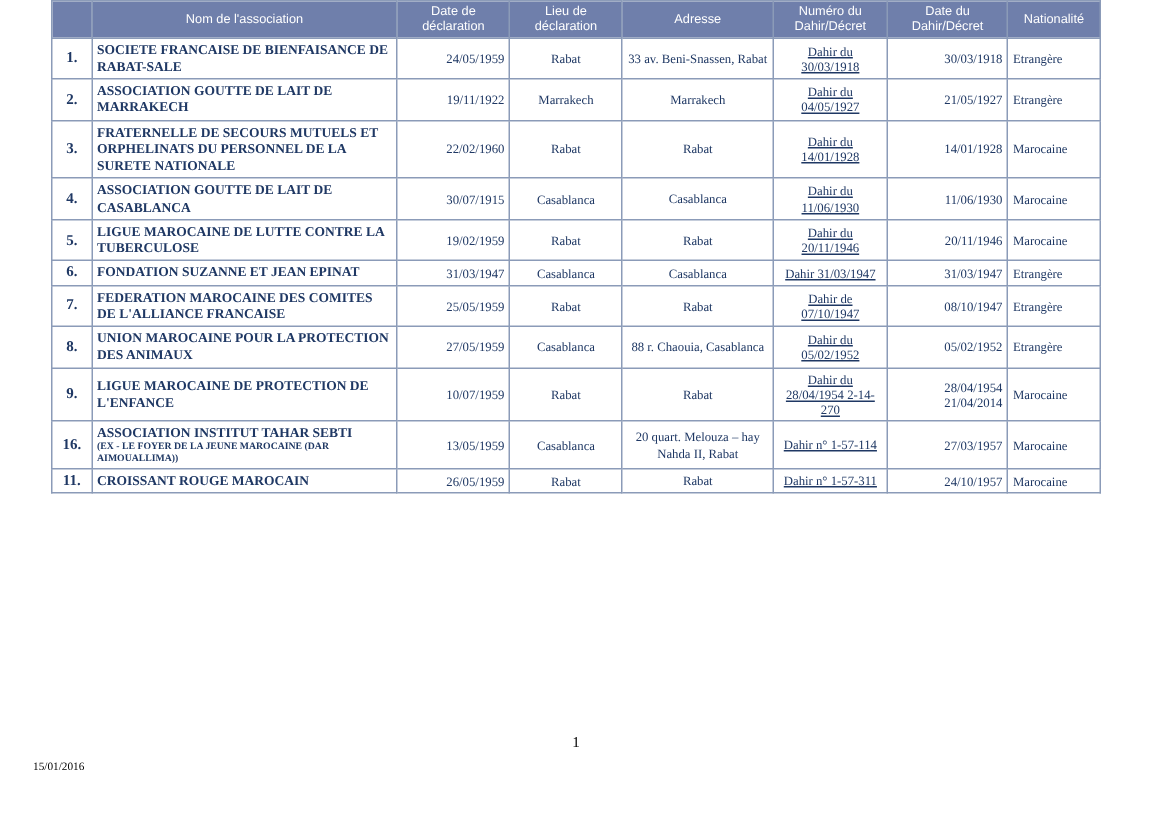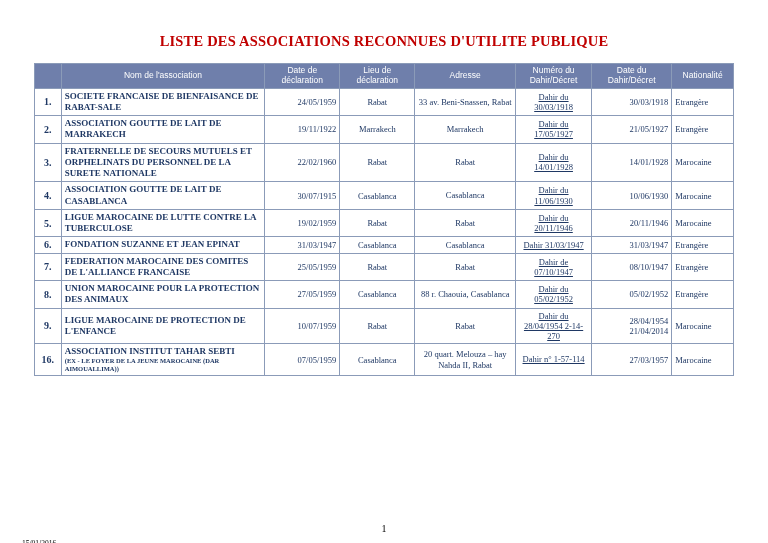--- a/index.html
+++ b/index.html
@@ -136,21 +136,20 @@
     font-family: "Liberation Serif", serif;
     font-size: 10px;
     color: #000;
   }
 </style>
 </head>
 <body>
 
 <div class="page">
 
-  <div class="doc-title">LISTE DES ASSOCIATIONS RECONNUES D'UTILITE PUBLIQUE</div>
 
   <table class="assoc">
     <colgroup>
       <col class="c-num">
         <col class="c-name">
         <col class="c-date1">
         <col class="c-lieu">
       <col class="c-addr">
         <col class="c-numd">
         <col class="c-dated">
@@ -178,42 +177,42 @@
           <td class="numd">Dahir du 30/03/1918</td>
           <td class="dated">30/03/1918</td>
           <td class="nat">Etrangère</td>
         </tr>
         <tr>
           <td class="num">2.</td>
           <td class="name"><span>ASSOCIATION GOUTTE DE LAIT DE MARRAKECH</span></td>
           <td class="date1">19/11/1922</td>
           <td class="lieu">Marrakech</td>
           <td class="addr">Marrakech</td>
-          <td class="numd">Dahir du 17/05/1927</td>
+          <td class="numd">Dahir du 04/05/1927</td>
           <td class="dated">21/05/1927</td>
           <td class="nat">Etrangère</td>
         </tr>
         <tr>
           <td class="num">3.</td>
           <td class="name"><span>FRATERNELLE DE SECOURS MUTUELS ET ORPHELINATS DU PERSONNEL DE LA SURETE NATIONALE</span></td>
           <td class="date1">22/02/1960</td>
           <td class="lieu">Rabat</td>
           <td class="addr">Rabat</td>
           <td class="numd">Dahir du 14/01/1928</td>
           <td class="dated">14/01/1928</td>
           <td class="nat">Marocaine</td>
         </tr>
         <tr>
           <td class="num">4.</td>
           <td class="name"><span>ASSOCIATION GOUTTE DE LAIT DE CASABLANCA</span></td>
           <td class="date1">30/07/1915</td>
           <td class="lieu">Casablanca</td>
           <td class="addr">Casablanca</td>
           <td class="numd">Dahir du 11/06/1930</td>
-          <td class="dated">10/06/1930</td>
+          <td class="dated">11/06/1930</td>
           <td class="nat">Marocaine</td>
         </tr>
         <tr>
           <td class="num">5.</td>
           <td class="name"><span>LIGUE MAROCAINE DE LUTTE CONTRE LA TUBERCULOSE</span></td>
           <td class="date1">19/02/1959</td>
           <td class="lieu">Rabat</td>
           <td class="addr">Rabat</td>
           <td class="numd">Dahir du 20/11/1946</td>
           <td class="dated">20/11/1946</td>
@@ -255,26 +254,36 @@
           <td class="date1">10/07/1959</td>
           <td class="lieu">Rabat</td>
           <td class="addr">Rabat</td>
           <td class="numd">Dahir du 28/04/1954 2-14-270</td>
           <td class="dated">28/04/1954 21/04/2014</td>
           <td class="nat">Marocaine</td>
         </tr>
         <tr>
           <td class="num">16.</td>
           <td class="name"><span>ASSOCIATION INSTITUT TAHAR SEBTI</span><span class="sub">(EX - LE FOYER DE LA  JEUNE  MAROCAINE (DAR AIMOUALLIMA))</span></td>
-          <td class="date1">07/05/1959</td>
+          <td class="date1">13/05/1959</td>
           <td class="lieu">Casablanca</td>
           <td class="addr">20 quart. Melouza – hay Nahda II, Rabat</td>
           <td class="numd">Dahir n° 1-57-114</td>
           <td class="dated">27/03/1957</td>
           <td class="nat">Marocaine</td>
         </tr>
+        <tr>
+          <td class="num">11.</td>
+          <td class="name"><span>CROISSANT ROUGE MAROCAIN</span></td>
+          <td class="date1">26/05/1959</td>
+          <td class="lieu">Rabat</td>
+          <td class="addr">Rabat</td>
+          <td class="numd">Dahir n° 1-57-311</td>
+          <td class="dated">24/10/1957</td>
+          <td class="nat">Marocaine</td>
+        </tr>
       </tbody>
   </table>
 
   <div class="page-number">1</div>
   <div class="footer-date">15/01/2016</div>
 
 </div>
 
 </body></html>

